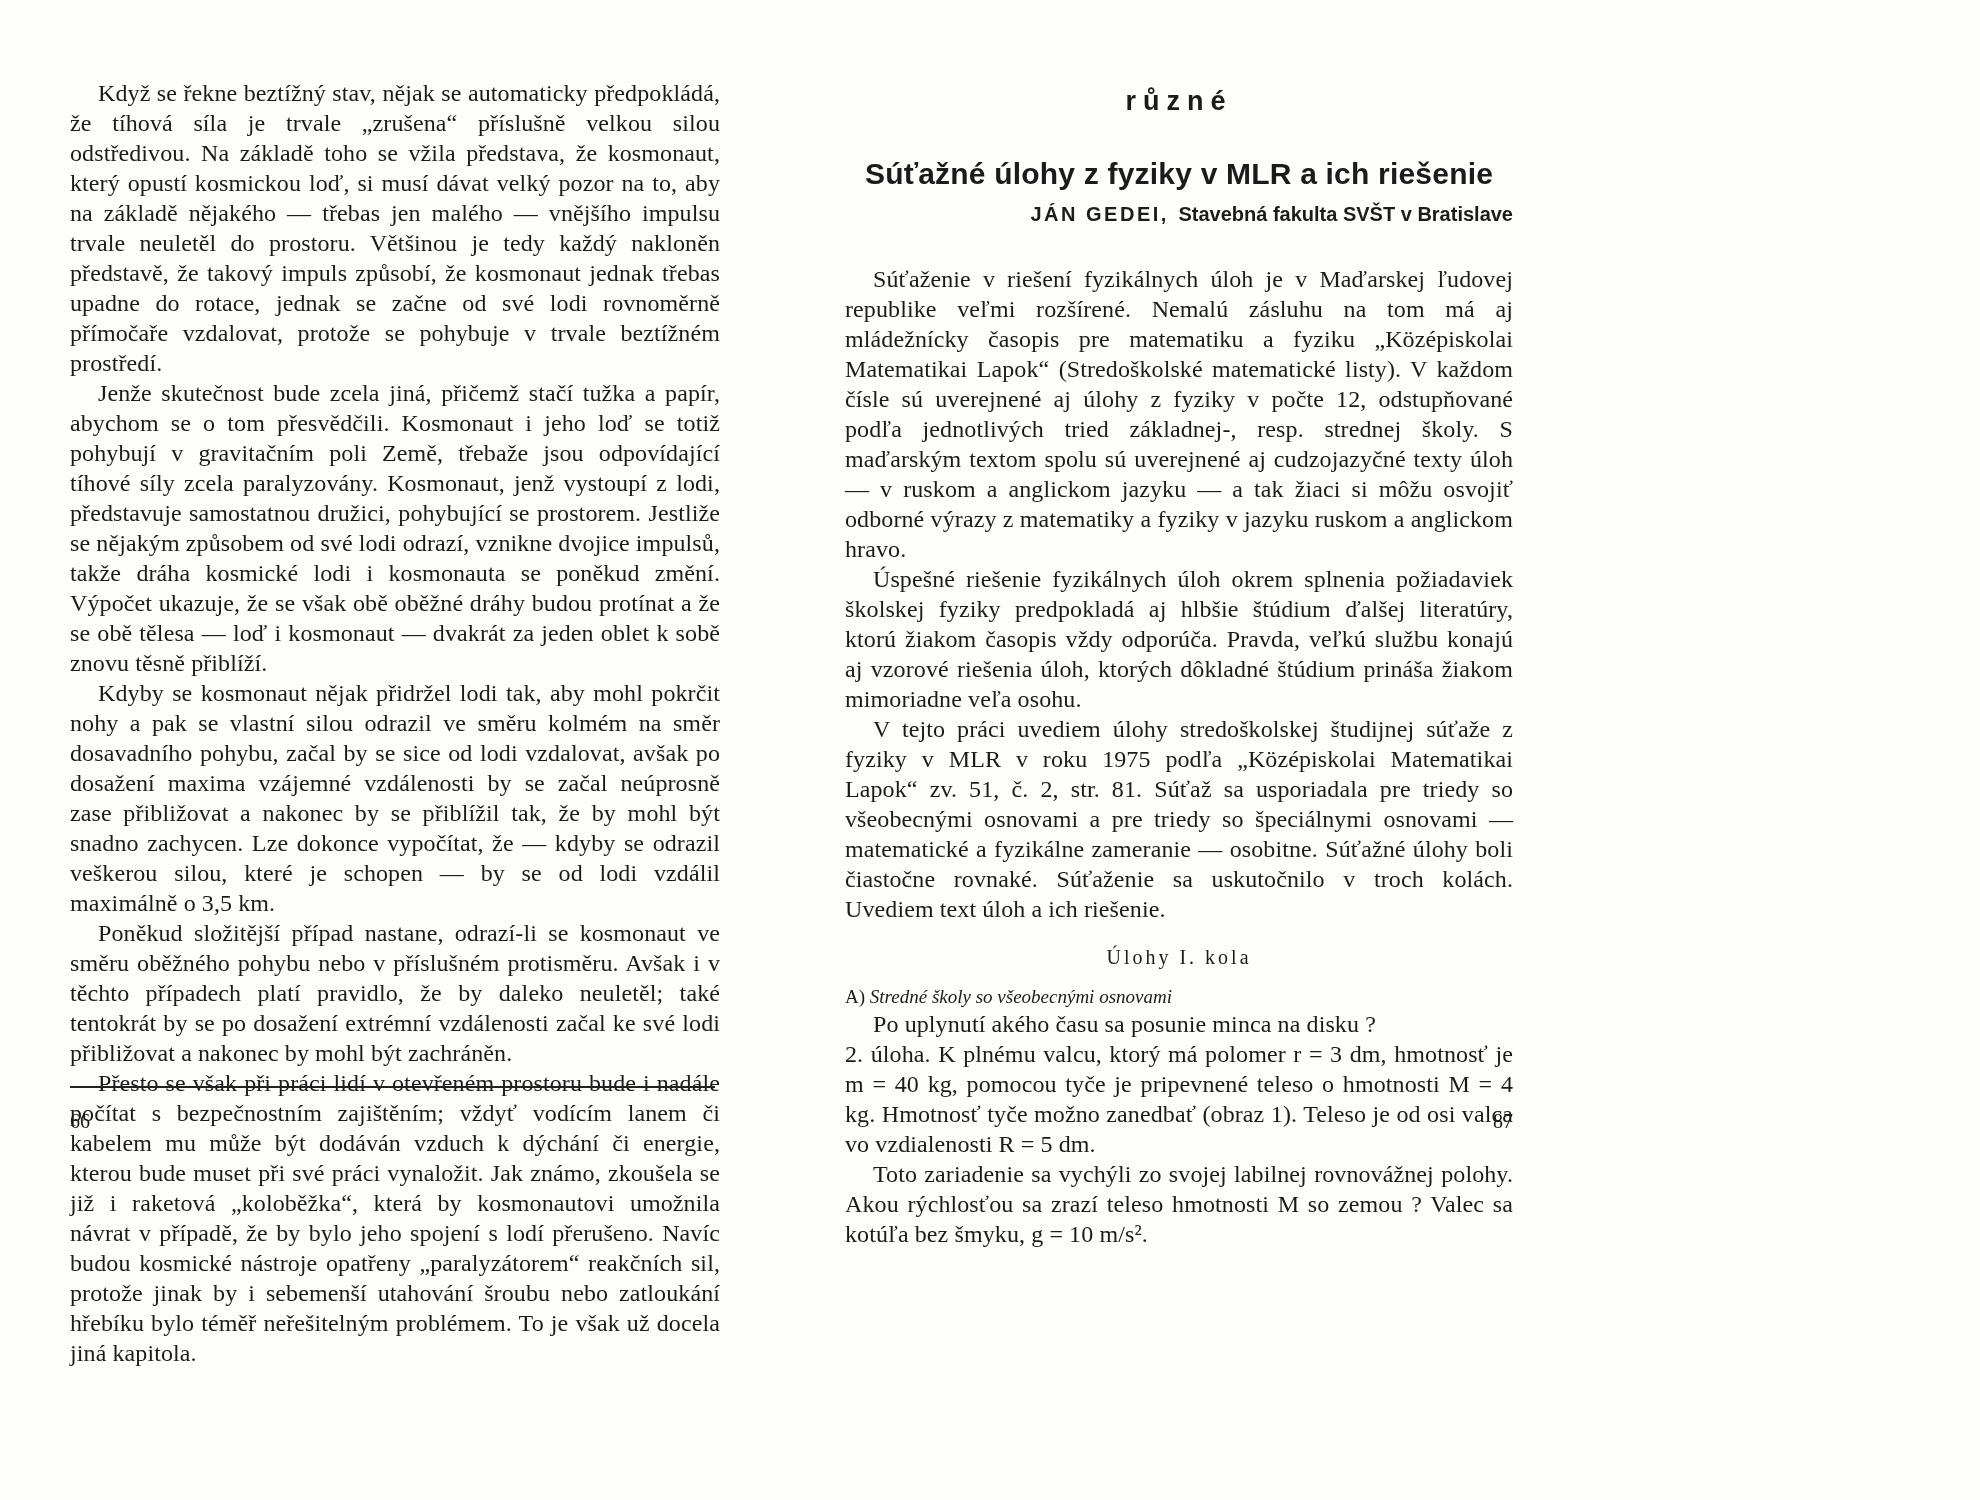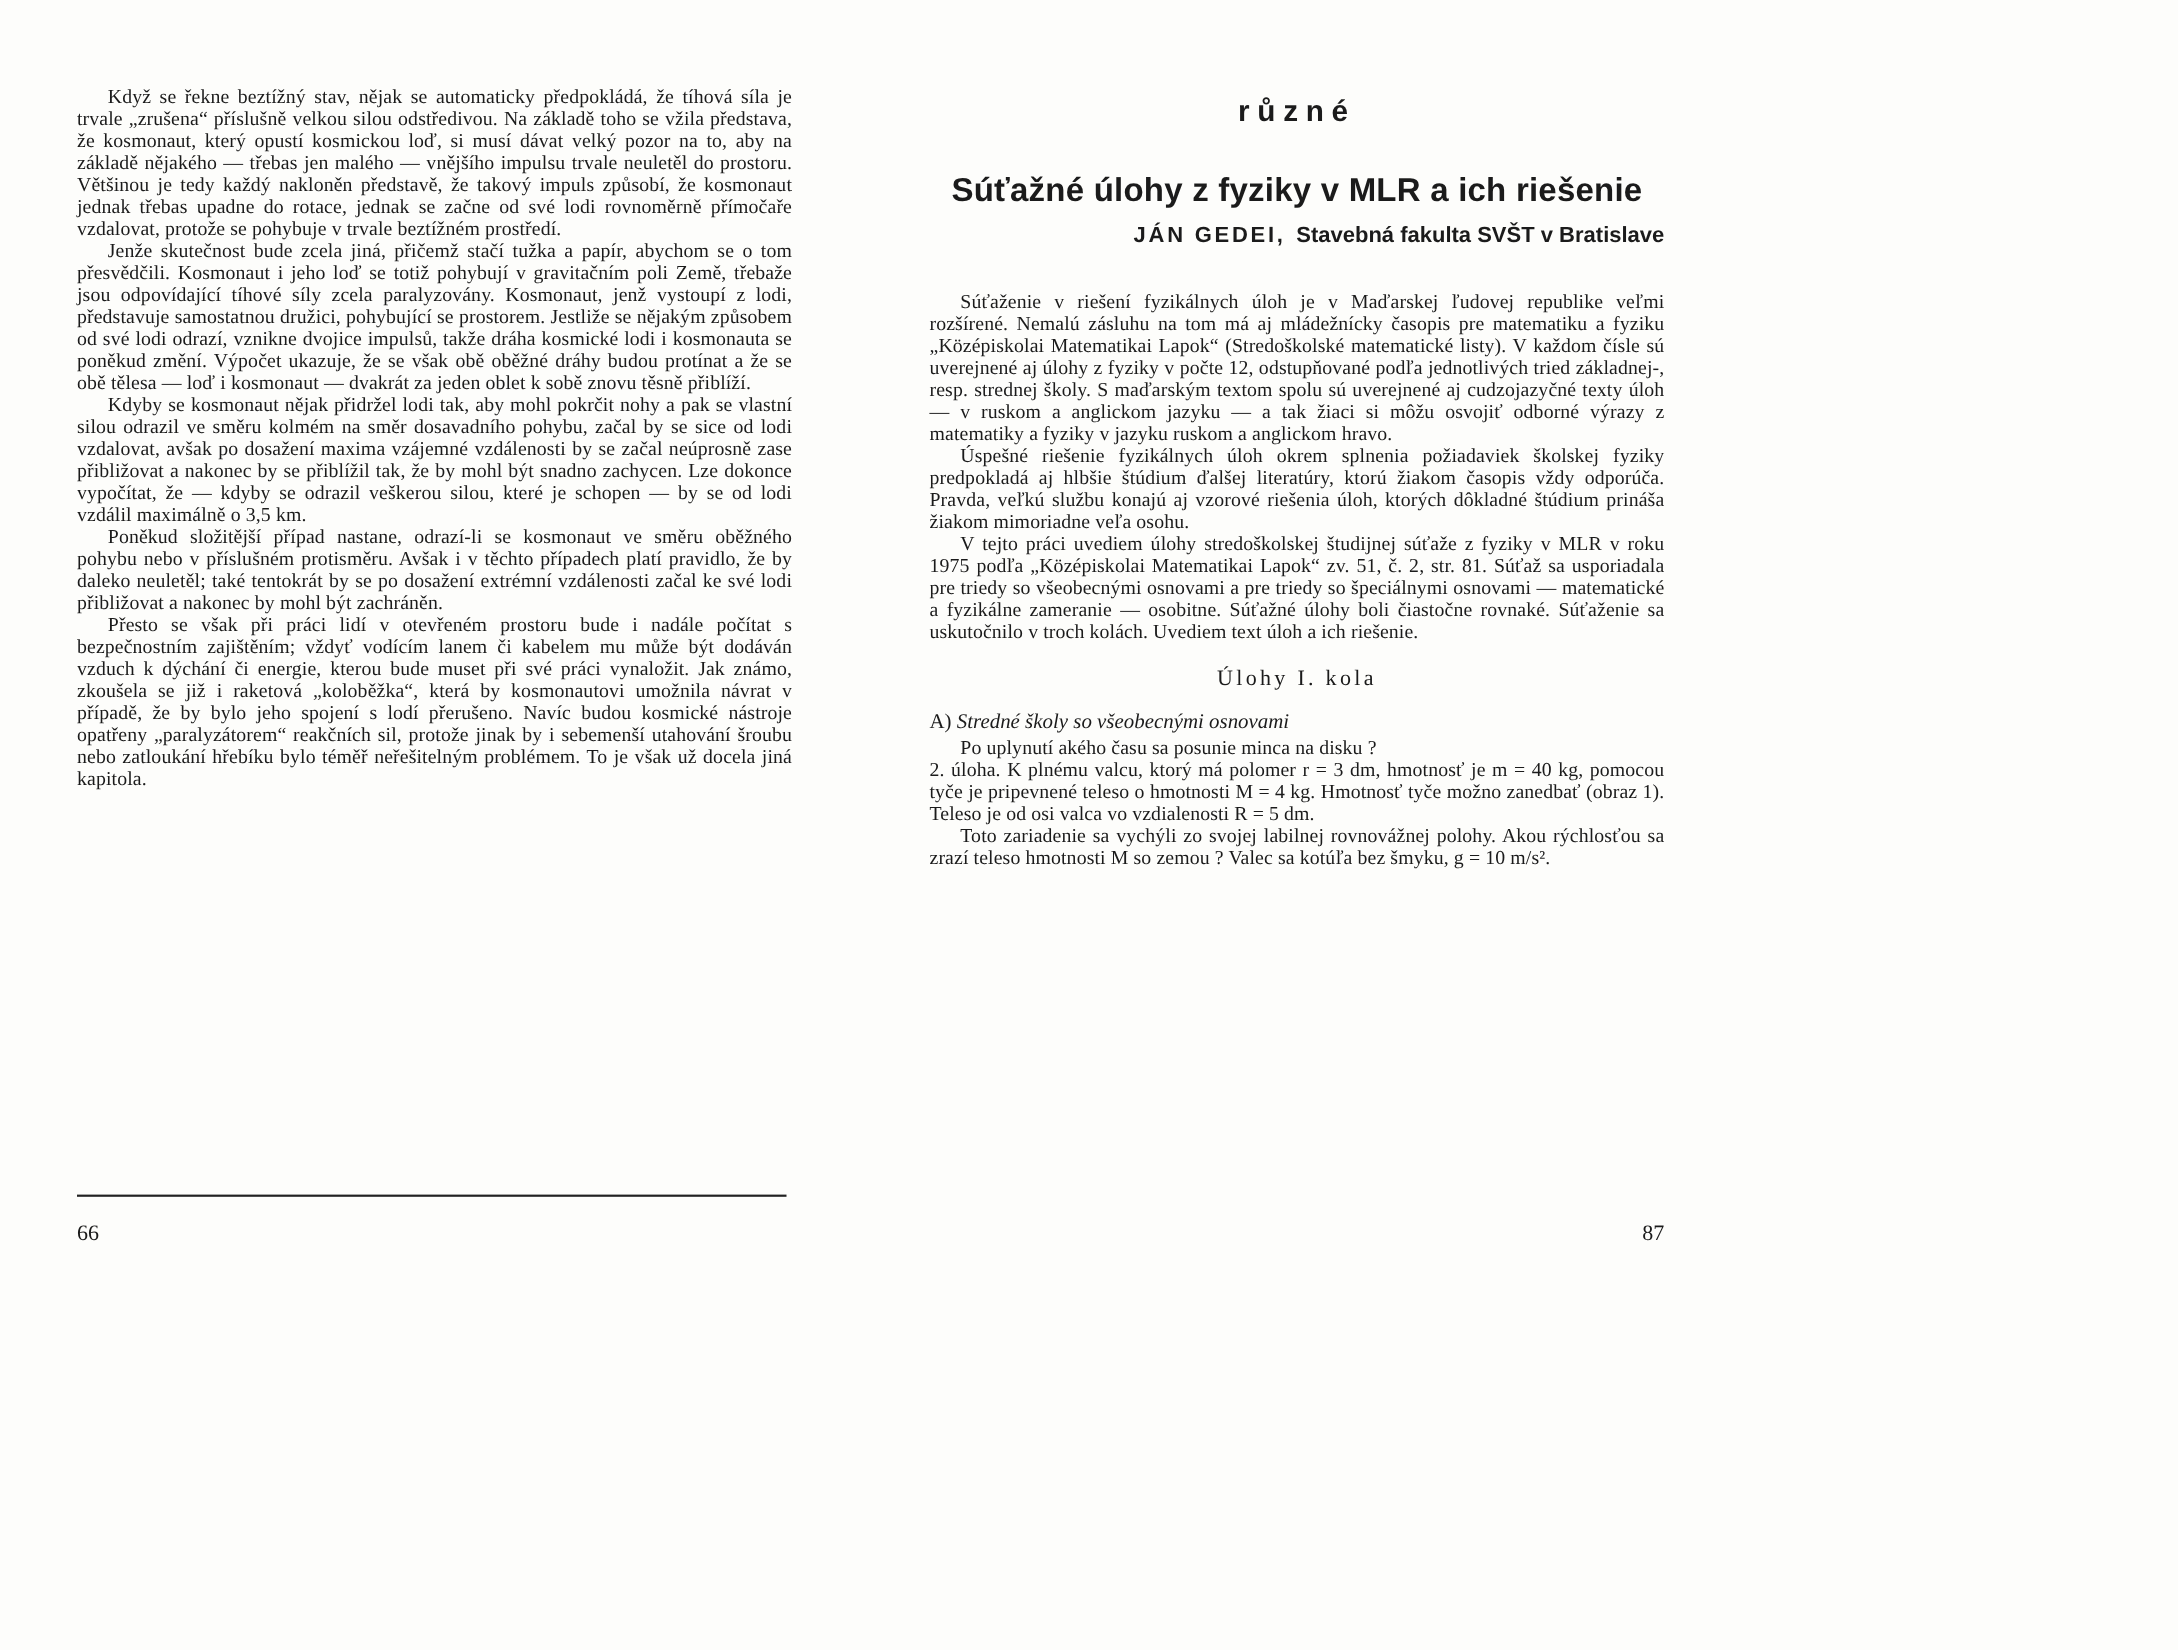--- a/index.html
+++ b/index.html
@@ -27,22 +27,22 @@
   .text-column {
     position: absolute;
     left: 0;
     width: 100%;
   }
   .page-left  .text-column { top: 78px; }
   .page-right .text-column { top: 86px; }
 
   p.para {
     margin: 0;
-    font-size: 18px;
-    line-height: 20px;
+    font-size: 24px;
+    line-height: 30px;
     text-align: justify;
     letter-spacing: 0.1px;
   }
   p.para.indent { text-indent: 28px; }
 
   .rubric {
     text-align: center;
     font-family: "Liberation Sans", "DejaVu Sans", sans-serif;
     font-weight: bold;
     font-size: 27px;

